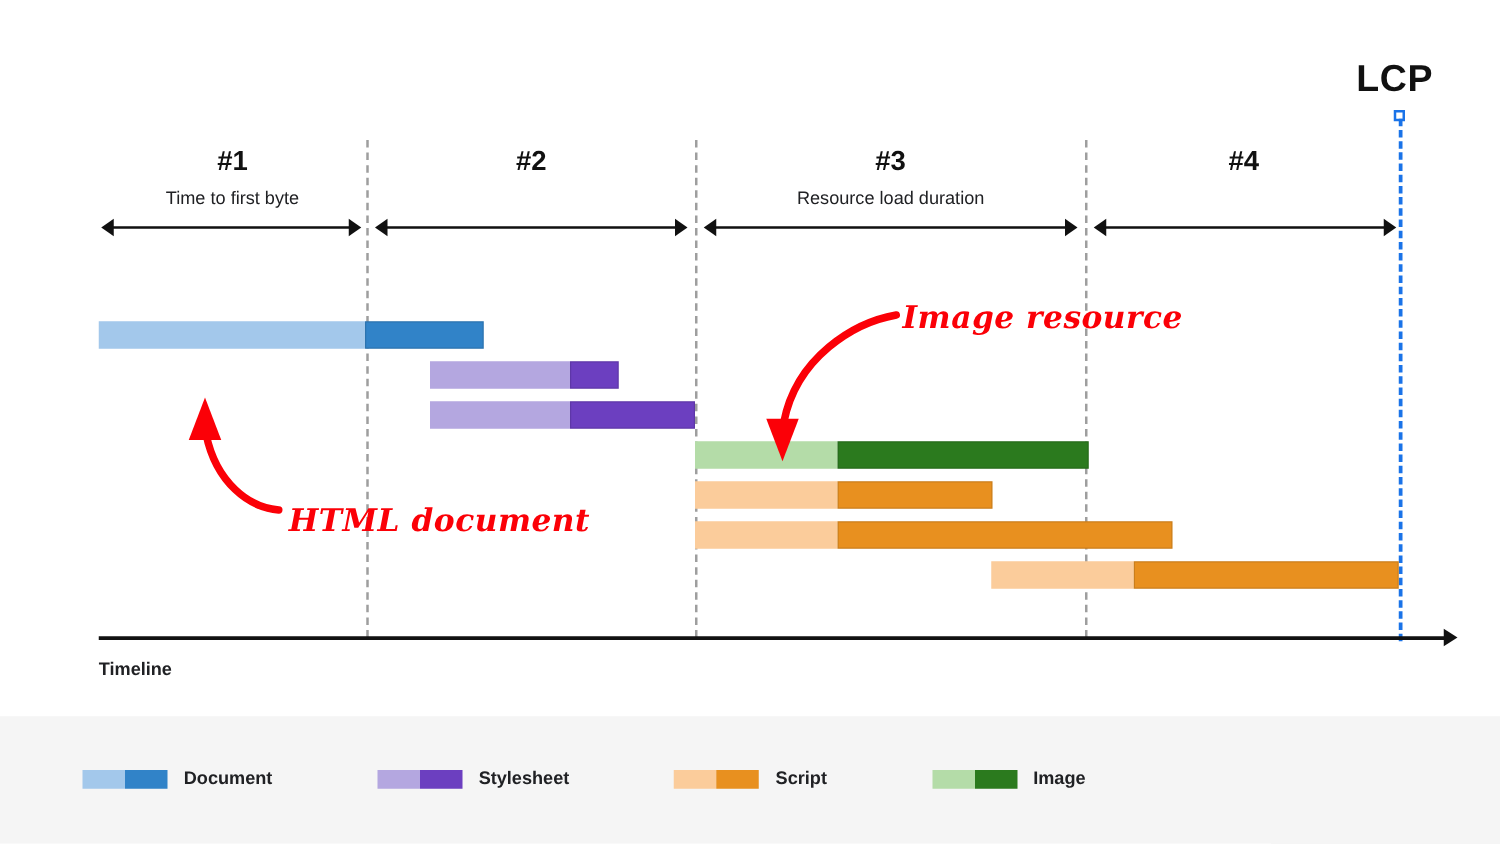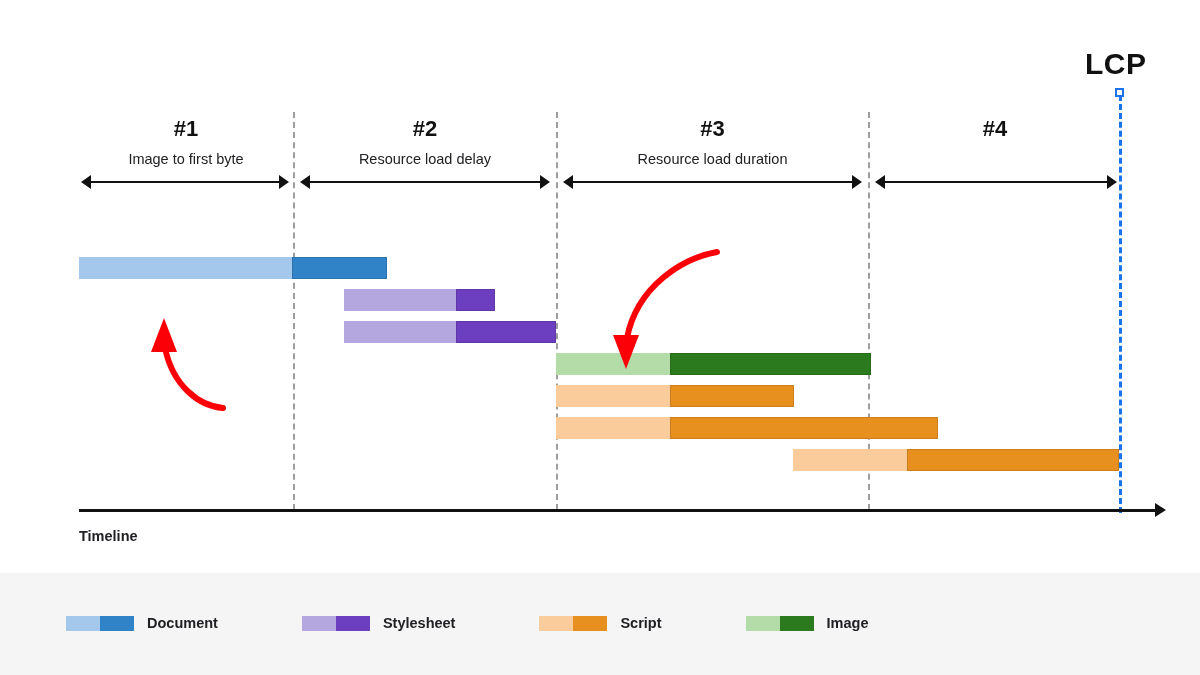--- a/index.html
+++ b/index.html
@@ -126,31 +126,30 @@
     <div class="vsep" style="left:274px;"></div>
     <div class="vsep" style="left:537px;"></div>
     <div class="vsep" style="left:849px;"></div>
 
     <div class="lcp-label" style="left:1066px;top:47px;">LCP</div>
     <div class="lcp-cap" style="left:1096px;top:88px;"></div>
     <div class="lcp-line" style="left:1100px;"></div>
 
     <div class="phase" style="left:60px;top:118px;width:214px;">
       <div class="num">#1</div>
-      <div class="desc">Image to first byte</div>
+      <div class="desc">Time to first byte</div>
     </div>
     <div class="measure" style="left:62px;width:208px;">
       <div class="head left"></div>
       <div class="shaft"></div>
       <div class="head right"></div>
     </div>
 
     <div class="phase" style="left:279px;top:118px;width:254px;">
       <div class="num">#2</div>
-      <div class="desc">Resource load delay</div>
     </div>
     <div class="measure" style="left:281px;width:250px;">
       <div class="head left"></div>
       <div class="shaft"></div>
       <div class="head right"></div>
     </div>
 
     <div class="phase" style="left:542px;top:118px;width:303px;">
       <div class="num">#3</div>
       <div class="desc">Resource load duration</div>
@@ -202,25 +201,27 @@
 
     <div class="bar" style="left:774px;top:449px;width:326px;">
       <div class="seg light" style="width:114px;background:#fbcc9b;"></div>
       <div class="seg dark" style="width:212px;background:#e8901f;"></div>
     </div>
 
     <svg class="annot-arrow" style="left:110px;top:290px;" width="110" height="130" viewBox="0 0 110 130">
       <path d="M94,118 C70,116 44,96 36,58" stroke="#fb0007" stroke-width="6" fill="none" stroke-linecap="round"></path>
       <polygon points="35,28 48,62 22,62" fill="#fb0007"></polygon>
     </svg>
+    <div class="annot" style="left:212px;top:402px;">HTML document</div>
 
     <svg class="annot-arrow" style="left:586px;top:236px;" width="120" height="140" viewBox="0 0 120 140">
       <path d="M112,16 C78,22 32,50 22,102" stroke="#fb0007" stroke-width="6" fill="none" stroke-linecap="round"></path>
       <polygon points="21,133 8,99 34,99" fill="#fb0007"></polygon>
     </svg>
+    <div class="annot" style="left:703px;top:239px;">Image resource</div>
 
     <div class="axis" style="left:60px;top:509px;width:1078px;"></div>
     <div class="axis-head" style="left:1136px;top:503px;"></div>
     <div class="axis-label" style="left:60px;top:528px;">Timeline</div>
 
   </div>
 
   <div class="footer">
     <div class="legend-row">
 

